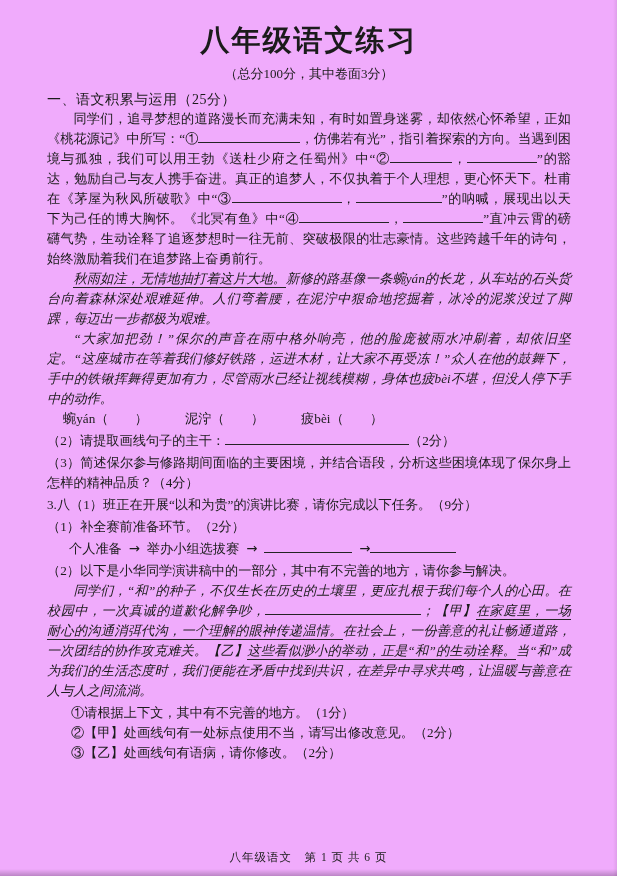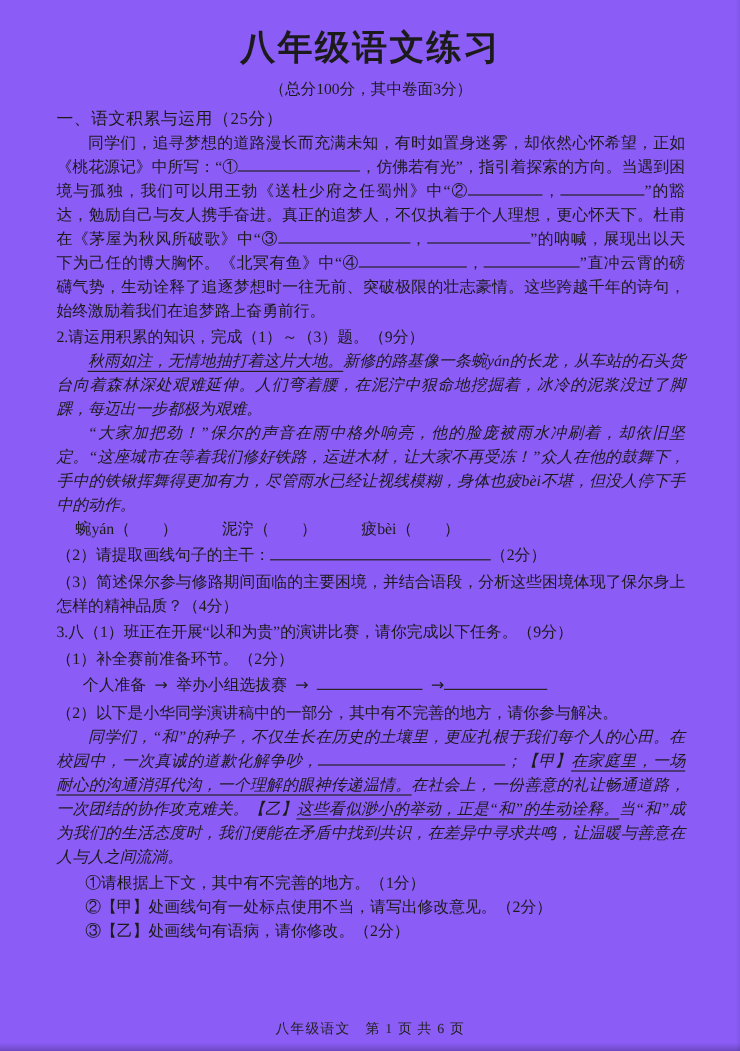--- a/index.html
+++ b/index.html
@@ -1,19 +1,19 @@
 <!DOCTYPE html>
 <html><head>
 <meta charset="utf-8">
 <style>
   html,body{margin:0;padding:0;background:#e8e8e6;}
   .sheet{
     position:relative;
     width:617px;height:876px;
-    background:#8b5cf6;
+    background:#f0abfc;
     box-sizing:border-box;
     padding:22px 46px 0 47px;
     font-family:"Liberation Serif","DejaVu Serif",serif;
     color:#1b1b1b;
     overflow:hidden;
   }
   .sheet::after{
     content:"";position:absolute;left:0;right:0;bottom:0;height:7px;
     background:linear-gradient(to bottom,rgba(0,0,0,0),rgba(0,0,0,0.22));
   }
@@ -54,21 +54,20 @@
 <div class="sheet">
 
   <div class="title">八年级语文练习</div>
   <div class="subtitle">（总分100分，其中卷面3分）</div>
 
   <div class="heading">一、语文积累与运用（25分）</div>
 
 
   <div class="para indent"><span>同学们，追寻梦想的道路漫长而充满未知，有时如置身迷雾，却依然心怀希望，正如《桃花源记》中所写：“①</span><span class="blank" style="width:102px"></span><span>，仿佛若有光”，指引着探索的方向。当遇到困境与孤独，我们可以用王勃《送杜少府之任蜀州》中“②</span><span class="blank" style="width:62px"></span><span>，</span><span class="blank" style="width:70px"></span><span>”的豁达，勉励自己与友人携手奋进。真正的追梦人，不仅执着于个人理想，更心怀天下。杜甫在《茅屋为秋风所破歌》中“③</span><span class="blank" style="width:110px"></span><span>，</span><span class="blank" style="width:86px"></span><span>”的呐喊，展现出以天下为己任的博大胸怀。《北冥有鱼》中“④</span><span class="blank" style="width:90px"></span><span>，</span><span class="blank" style="width:80px"></span><span>”直冲云霄的磅礴气势，生动诠释了追逐梦想时一往无前、突破极限的壮志豪情。这些跨越千年的诗句，始终激励着我们在追梦路上奋勇前行。</span></div>
 
-  <div class="line mt2">2.请运用积累的知识，完成（1）～（3）题。（9分）</div>
 
   <div class="para kai indent"><span class="u">秋雨如注，无情地抽打着这片大地。</span><span>新修的路基像一条蜿yán的长龙，从车站的石头货台向着森林深处艰难延伸。人们弯着腰，在泥</span><span class="emph">泞</span><span>中狠命地挖掘着，冰冷的泥浆没过了脚踝，每迈出一步都极为艰难。</span></div>
 
   <div class="para kai indent">“大家加把劲！”保尔的声音在雨中格外响亮，他的脸庞被雨水冲刷着，却依旧坚定。“这座城市在等着我们修好铁路，运进木材，让大家不再受冻！”众人在他的鼓舞下，手中的铁锹挥舞得更加有力，尽管雨水已经让视线模糊，身体也疲bèi不堪，但没人停下手中的动作。</div>
 
 
   <div class="line pinyin-row"><span class="word">蜿yán（　　）</span><span class="word"><span>泥</span><span class="emph">泞</span><span>（　　）</span></span><span class="word">疲bèi（　　）</span></div>
 
   <div class="line mt2"><span>（2）请提取画线句子的主干：</span><span class="blank" style="width:184px"></span><span>（2分）</span></div>
 

